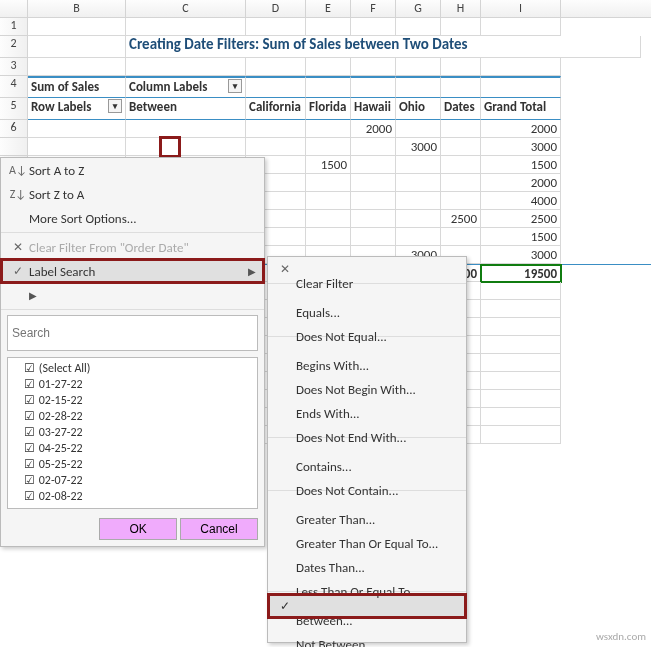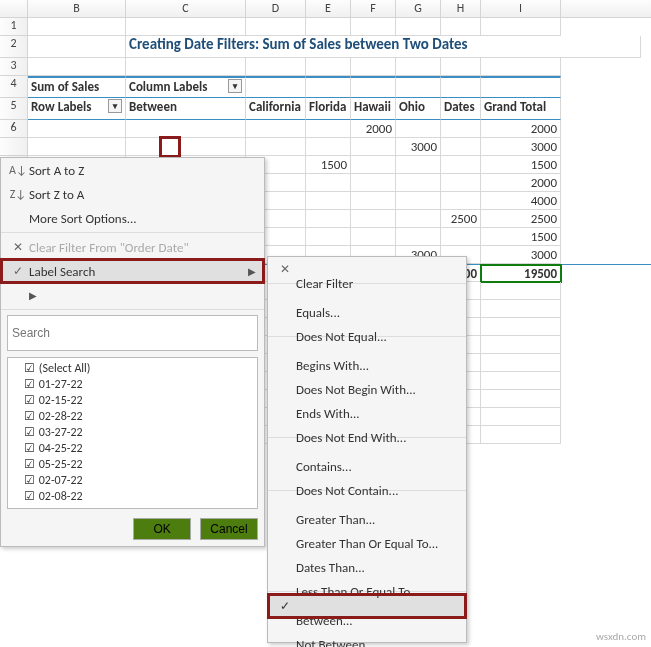--- a/index.html
+++ b/index.html
@@ -155,25 +155,24 @@
   .menu1 .list-box div::before {
     content: "☑";
     margin-right: 4px;
     color: #333;
   }
   .menu1 .btnrow {
     text-align: right;
     padding: 6px;
   }
   .menu1 .btnrow button {
-    width: 58px;
+    width: 78px;
     height: 22px;
-    margin-left: 6px;
     border: 1px solid #aaa;
-    background: #4d7c0f;
+    background: #f0abfc;
     font-size: 12px;
   }
   
   
   .menu2 {
     position: absolute;
     left: 267px;
     top: 256px;
     width: 200px;
     background: #f5f5f5;

